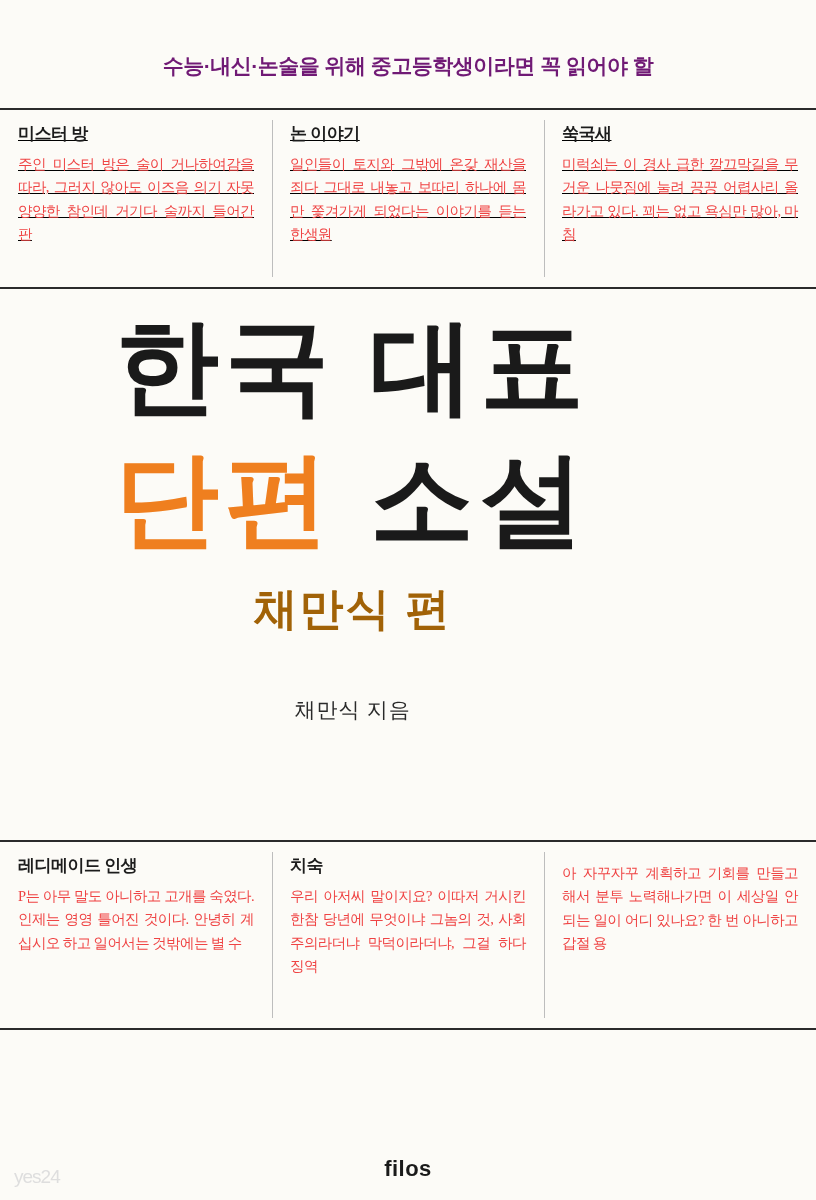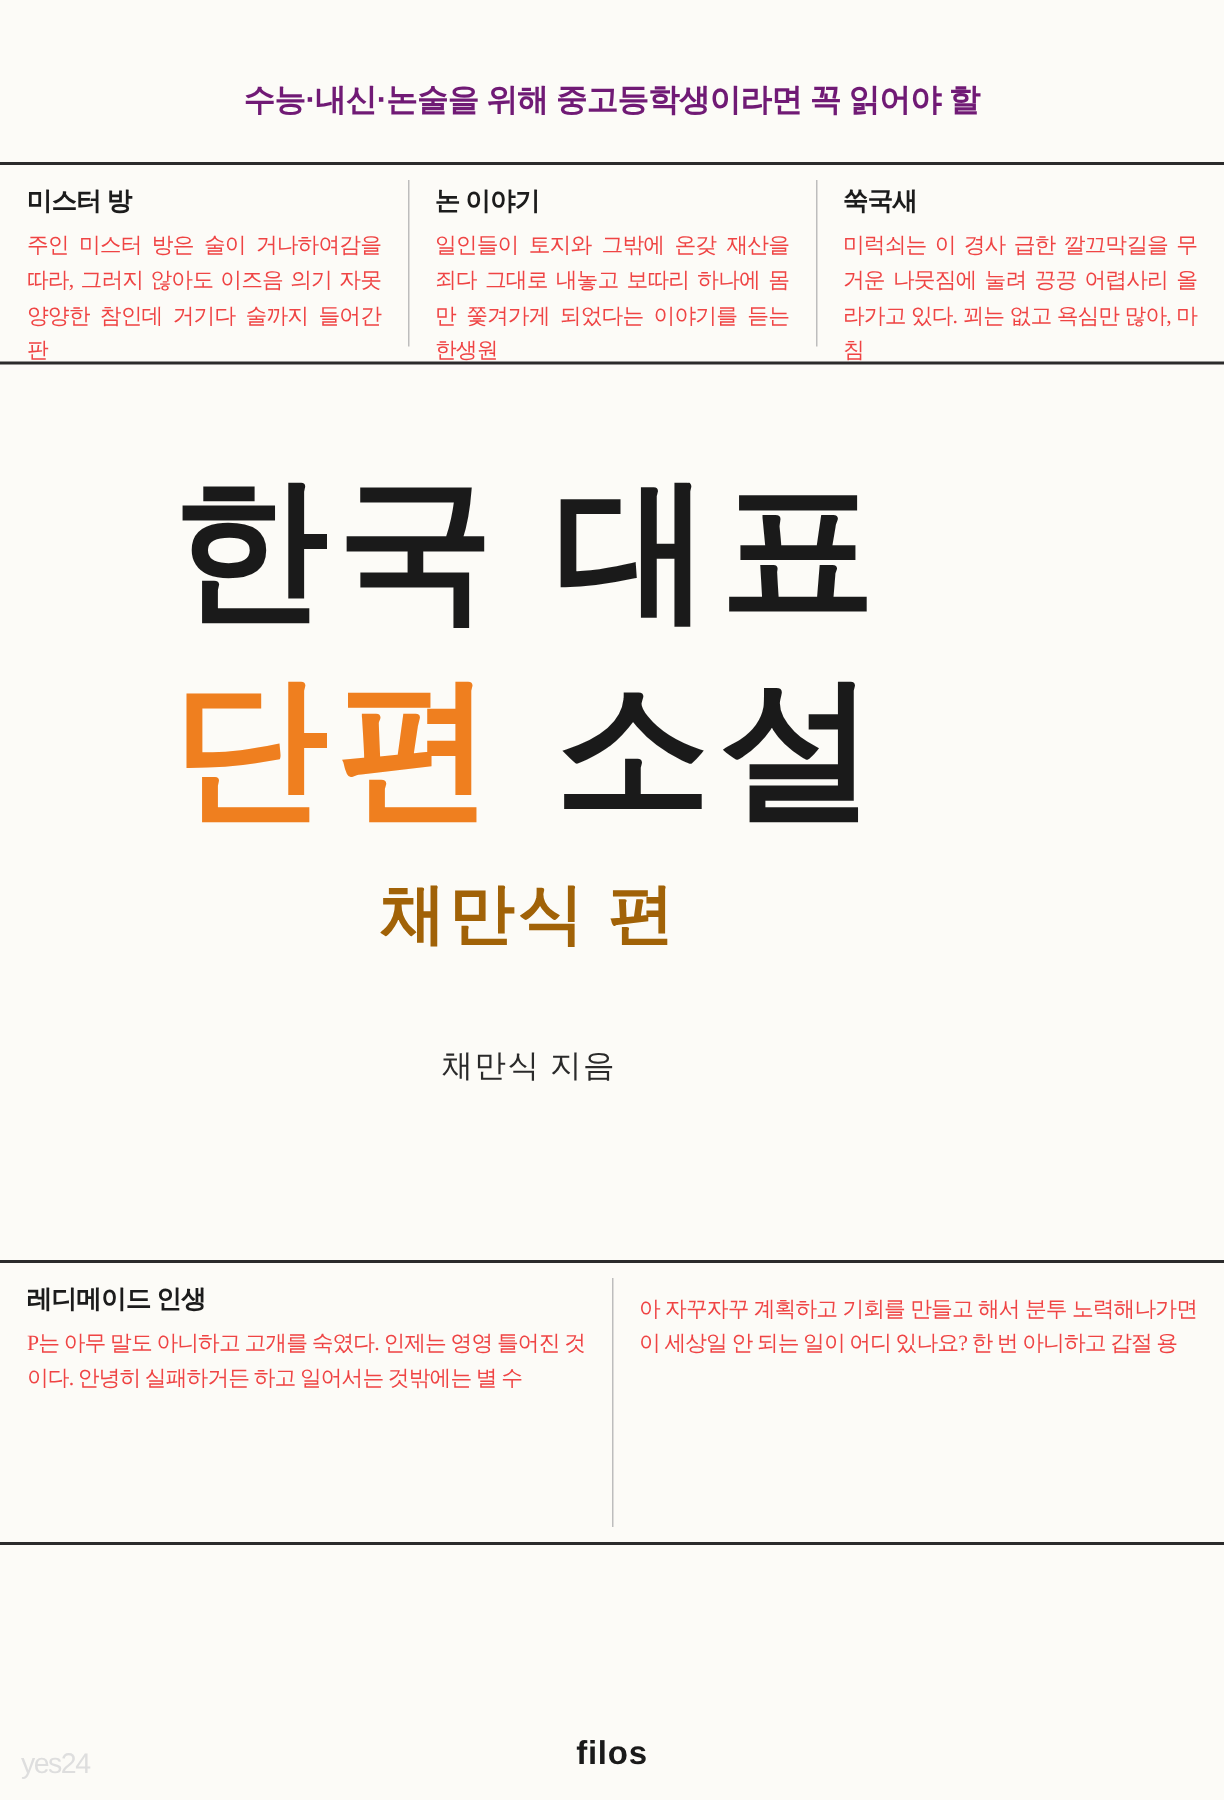--- a/index.html
+++ b/index.html
@@ -34,21 +34,21 @@
 
   
   .band {
     position: absolute;
     left: 0;
     width: 816px;
     border-top: 2px solid #2b2b2b;
     border-bottom: 2px solid #2b2b2b;
     display: flex;
   }
-  .band-top { top: 108px; height: 135px; }
+  .band-top { top: 108px; height: 181px; text-decoration: underline; }
   .band-bottom { top: 840px; height: 190px; }
 
   .col {
     flex: 1 1 0;
     padding: 12px 18px 10px 18px;
     position: relative;
   }
   .col + .col::before {
     content: "";
     position: absolute;
@@ -161,21 +161,25 @@
   <div class="title-block">
     <div class="title-line">한국 대표</div>
     <div class="title-line"><span class="accent">단편</span> <span>소설</span></div>
     <div class="subtitle">채만식 편</div>
     <div class="author">채만식 지음</div>
   </div>
 
   <div class="band band-bottom">
     <div class="col">
       <div class="col-title">레디메이드 인생</div>
-      <div class="col-body">P는 아무 말도 아니하고 고개를 숙였다. 인제는 영영 틀어진 것이다. 안녕히 실패하거든 하고 일어서는 것밖에는 별 수</div>
+      <div class="col-body">P는 아무 말도 아니하고 고개를 숙였다. 인제는 영영 틀어진 것이다. 안녕히 계십시오 하고 일어서는 것밖에는 별 수</div>
+    </div>
+    <div class="col">
+      <div class="col-title">치숙</div>
+      <div class="col-body">우리 아저씨 말이지요? 이따저 거시킨 한참 당년에 무엇이냐 그놈의 것, 사회주의라더냐 막덕이라더냐, 그걸 하다 징역</div>
     </div>
     <div class="col">
       <div class="col-title"></div>
       <div class="col-body">아 자꾸자꾸 계획하고 기회를 만들고 해서 분투 노력해나가면 이 세상일 안 되는 일이 어디 있나요? 한 번 아니하고 갑절 용</div>
     </div>
   </div>
 
   <div class="publisher">filos</div>
   <div class="watermark">yes24</div>
 

